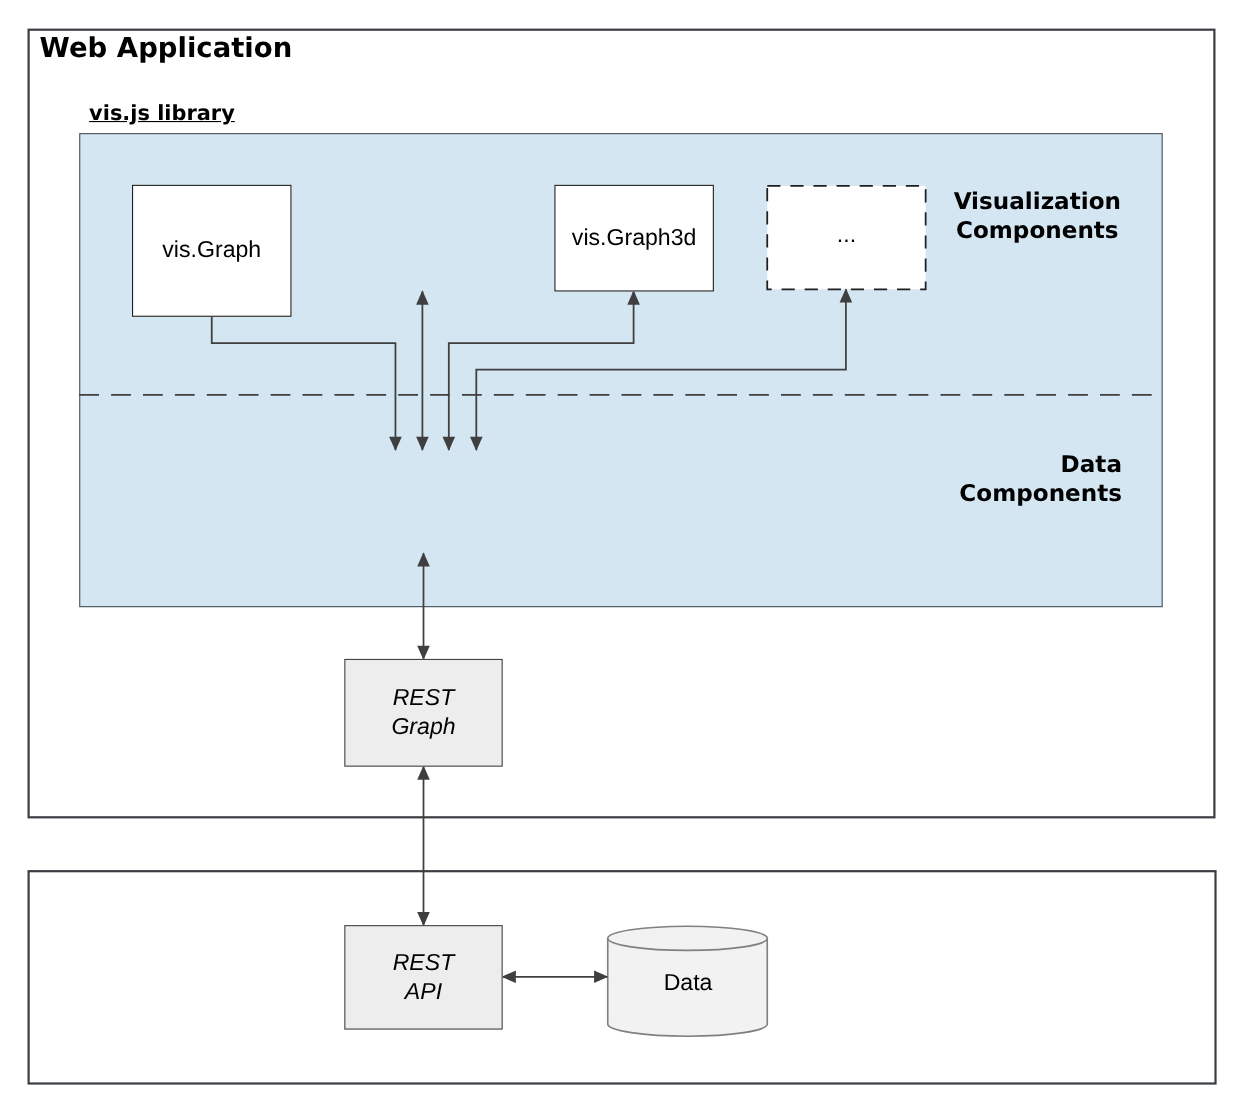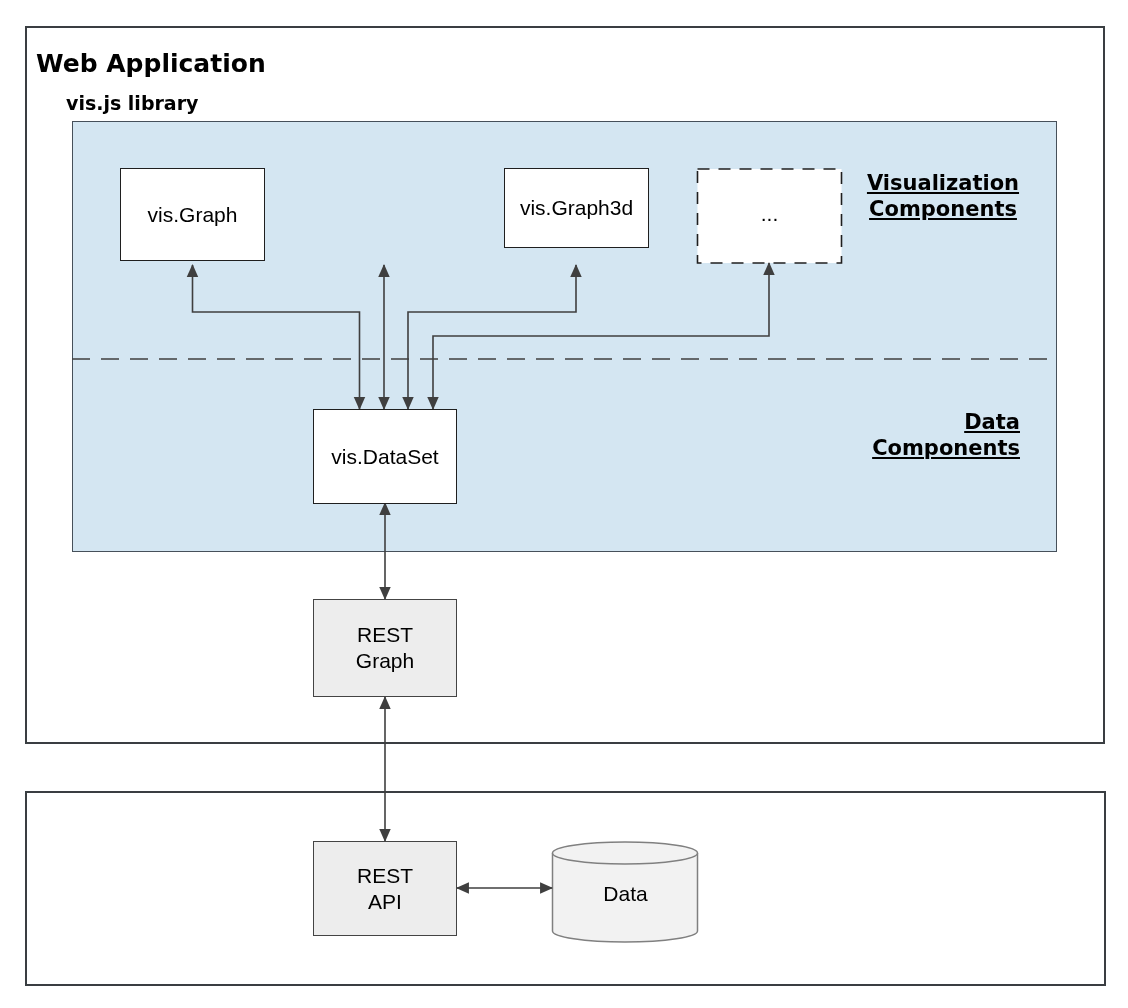--- a/index.html
+++ b/index.html
@@ -19,31 +19,31 @@
   .connector{fill:none;stroke:var(--connector,#3f3f3f);stroke-width:1.6;}
   .ah{fill:var(--connector,#3f3f3f);}
   .divider{fill:none;stroke:var(--connector,#3f3f3f);stroke-width:1.5;stroke-dasharray:18 11;}
   .dashed-node{fill:#ffffff;stroke:var(--box-border,#1f1f1f);stroke-width:1.6;stroke-dasharray:12 9;}
   .cyl{fill:var(--cylinder-fill,#f2f2f2);stroke:var(--cylinder-border,#808080);stroke-width:1.5;}
   .node{
     position:absolute;background:#ffffff;border:1.6px solid var(--box-border,#1f1f1f);
     box-sizing:border-box;display:flex;flex-direction:column;align-items:center;justify-content:center;
     font-size:21px;line-height:26px;text-align:center;z-index:3;color:#000;
   }
-  .node.gray{background:var(--gray-fill,#ededed);border-color:var(--gray-border,#444444);}
+  .node.gray{background:var(--gray-fill,#ededed);border-color:var(--gray-border,#444444);font-style:italic;}
   .node.ghost{background:transparent;border:none;}
   .heading{
     position:absolute;font-family:"DejaVu Sans","Liberation Sans",sans-serif;
     font-weight:bold;color:#000;z-index:3;white-space:nowrap;
   }
   .h-big{font-size:25px;}
   .h-mid{font-size:19px;}
   .group-label{
     position:absolute;font-family:"DejaVu Sans","Liberation Sans",sans-serif;
-    font-weight:bold;font-size:21px;line-height:26px;color:#000;z-index:3;text-decoration:underline;
+    font-weight:bold;font-size:21px;line-height:26px;color:#000;z-index:3;
   }
   .label-plain{position:absolute;display:flex;align-items:center;justify-content:center;z-index:3;font-size:21px;color:#000;}
 </style>
 </head>
 <body>
 
 <div class="canvas">
 
   <div class="outer-box" style="left:25px;top:26px;width:1080px;height:718px;"></div>
   <div class="outer-box" style="left:25px;top:791px;width:1081px;height:195px;"></div>
@@ -68,45 +68,42 @@
 
     <path class="connector" d="M192.5 265 V312 H359.5 V409" marker-start="url(#ah)" marker-end="url(#ah)"></path>
     <path class="connector" d="M384 265 V409" marker-start="url(#ah)" marker-end="url(#ah)"></path>
     <path class="connector" d="M576 265 V312 H408 V409" marker-start="url(#ah)" marker-end="url(#ah)"></path>
     <path class="connector" d="M769 263 V336 H433 V409" marker-start="url(#ah)" marker-end="url(#ah)"></path>
     <path class="connector" d="M385 503 V599" marker-start="url(#ah)" marker-end="url(#ah)"></path>
     <path class="connector" d="M385 697 V841" marker-start="url(#ah)" marker-end="url(#ah)"></path>
     <path class="connector" d="M457 888 H552" marker-start="url(#ah)" marker-end="url(#ah)"></path>
   </svg>
 
-  <div class="heading h-big" style="left:36px;top:29px;margin-top:20px;">Web Application</div>
-  <div class="heading h-mid" style="left:66px;top:92px;">vis.js library</div>
+  <div class="heading h-big" style="left:36px;top:29px;">Web Application</div>
+  <div class="heading h-mid" style="left:81px;top:92px;text-decoration:underline;">vis.js library</div>
 
-  <div class="node" style="left:120px;top:168px;width:145px;height:93px;text-align:right;">
+  <div class="node" style="left:120px;top:168px;width:145px;height:120px;text-align:right;">
     <div>vis.Graph</div>
   </div>
-  <div class="node" style="left:504px;top:168px;width:145px;height:80px;">
+  <div class="node" style="left:504px;top:168px;width:145px;height:97px;">
     <div>vis.Graph3d</div>
   </div>
   <div class="node ghost" style="left:697px;top:169px;width:145px;height:90px;">
     <div>...</div>
   </div>
 
   <div class="group-label" style="left:843px;top:170px;width:200px;text-align:center;">
     <div>Visualization</div>
     <div>Components</div>
   </div>
   <div class="group-label" style="left:820px;top:409px;width:200px;text-align:right;">
     <div>Data</div>
     <div>Components</div>
   </div>
 
-  <div class="node" style="left:313px;top:409px;width:144px;height:95px;">
-    <div>vis.DataSet</div>
-  </div>
 
   <div class="node gray" style="left:313px;top:599px;width:144px;height:98px;">
     <div>REST</div>
     <div>Graph</div>
   </div>
 
   <div class="node gray" style="left:313px;top:841px;width:144px;height:95px;">
     <div>REST</div>
     <div>API</div>
   </div>

